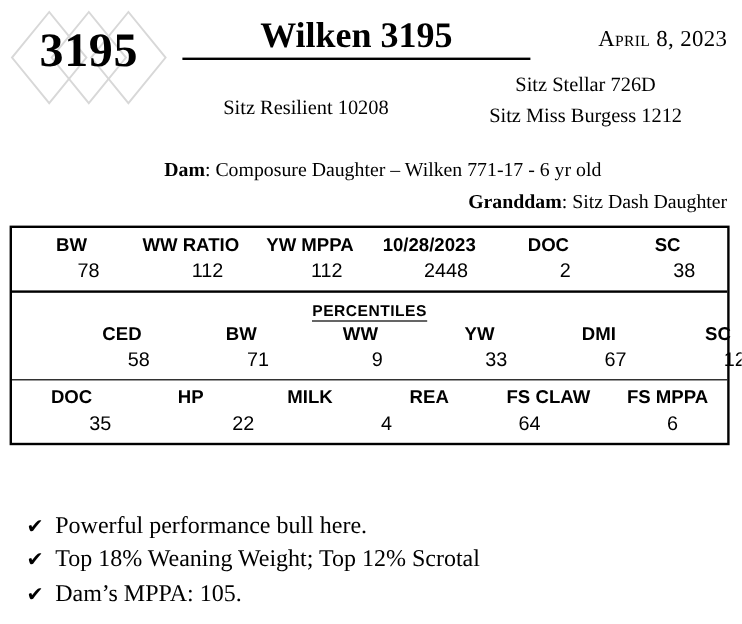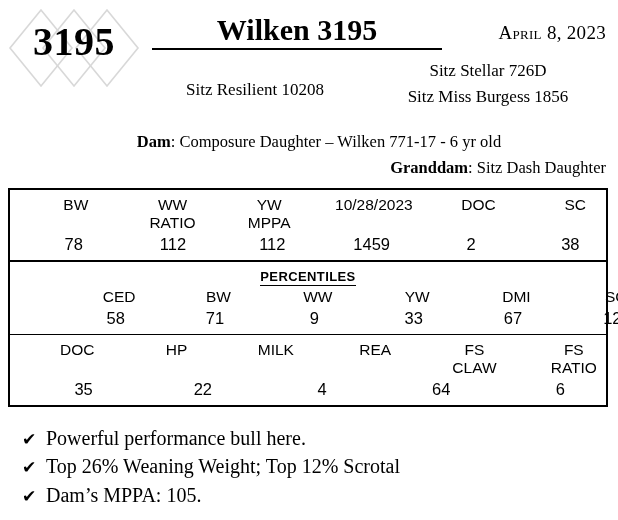--- a/index.html
+++ b/index.html
@@ -137,23 +137,22 @@
   .epd-row {
     display: flex;
     width: 100%;
   }
   .epd-cell {
     flex: 1 1 0;
     text-align: center;
     font-size: 15.5px;
   }
   .epd-cell.hdr {
-    font-weight: normal;
+    font-weight: bold;
     padding-bottom: 3px;
-    padding-left: 35px;
   }
   .epd-cell.val {
     font-size: 16.5px;
     margin-left: 28px;
   }
   .percentiles-title {
     text-align: center;
     font-size: 13px;
     font-weight: bold;
     letter-spacing: 0.4px;
@@ -215,21 +214,21 @@
       <div class="lot-number">3195</div>
     </div>
 
     <div class="animal-name">Wilken 3195</div>
     <div class="sale-date">April  8, 2023</div>
 
     <div class="pedigree">
       <div class="sire">Sitz Resilient 10208</div>
       <div class="grandsire-wrap">
         <div class="grandsire">Sitz Stellar 726D</div>
-        <div class="granddam-sire">Sitz Miss Burgess 1856</div>
+        <div class="granddam-sire">Sitz Miss Burgess 1212</div>
       </div>
     </div>
 
     <div class="dam-line">
       <span class="bold">Dam</span><span>: Composure Daughter – Wilken 771-17 - 6 yr old</span>
     </div>
     <div class="granddam-line">
       <span class="bold">Granddam</span><span>: Sitz Dash Daughter</span>
     </div>
   </div>
@@ -242,21 +241,21 @@
         <div class="epd-cell hdr">WW RATIO</div>
         <div class="epd-cell hdr">YW MPPA</div>
         <div class="epd-cell hdr">10/28/2023</div>
         <div class="epd-cell hdr">DOC</div>
         <div class="epd-cell hdr">SC</div>
       </div>
       <div class="epd-row">
         <div class="epd-cell val">78</div>
         <div class="epd-cell val">112</div>
         <div class="epd-cell val">112</div>
-        <div class="epd-cell val">1459</div>
+        <div class="epd-cell val">2448</div>
         <div class="epd-cell val">2</div>
         <div class="epd-cell val">38</div>
       </div>
     </div>
 
     <div class="epd-section">
       <div class="percentiles-title">
         <span>PERCENTILES</span>
       </div>
       <div class="epd-row indent-left">
@@ -277,40 +276,40 @@
       </div>
 
       <div class="pct-sep"></div>
 
       <div class="epd-row epd-sub">
         <div class="epd-cell hdr">DOC</div>
         <div class="epd-cell hdr">HP</div>
         <div class="epd-cell hdr">MILK</div>
         <div class="epd-cell hdr">REA</div>
         <div class="epd-cell hdr">FS CLAW</div>
-        <div class="epd-cell hdr">FS RATIO</div>
+        <div class="epd-cell hdr">FS MPPA</div>
       </div>
       <div class="epd-row">
         <div class="epd-cell val">35</div>
         <div class="epd-cell val">22</div>
         <div class="epd-cell val">4</div>
         <div class="epd-cell val">64</div>
         <div class="epd-cell val">6</div>
       </div>
     </div>
   </div>
 
   <div class="bullets">
     <div class="bullet">
       <span class="check">✔</span>
       <span class="bullet-text">Powerful performance bull here.</span>
     </div>
     <div class="bullet">
       <span class="check">✔</span>
-      <span class="bullet-text">Top 26% Weaning Weight; Top 12% Scrotal</span>
+      <span class="bullet-text">Top 18% Weaning Weight; Top 12% Scrotal</span>
     </div>
     <div class="bullet">
       <span class="check">✔</span>
       <span class="bullet-text">Dam’s MPPA: 105.</span>
     </div>
   </div>
 
 </div>
 
 </body></html>

